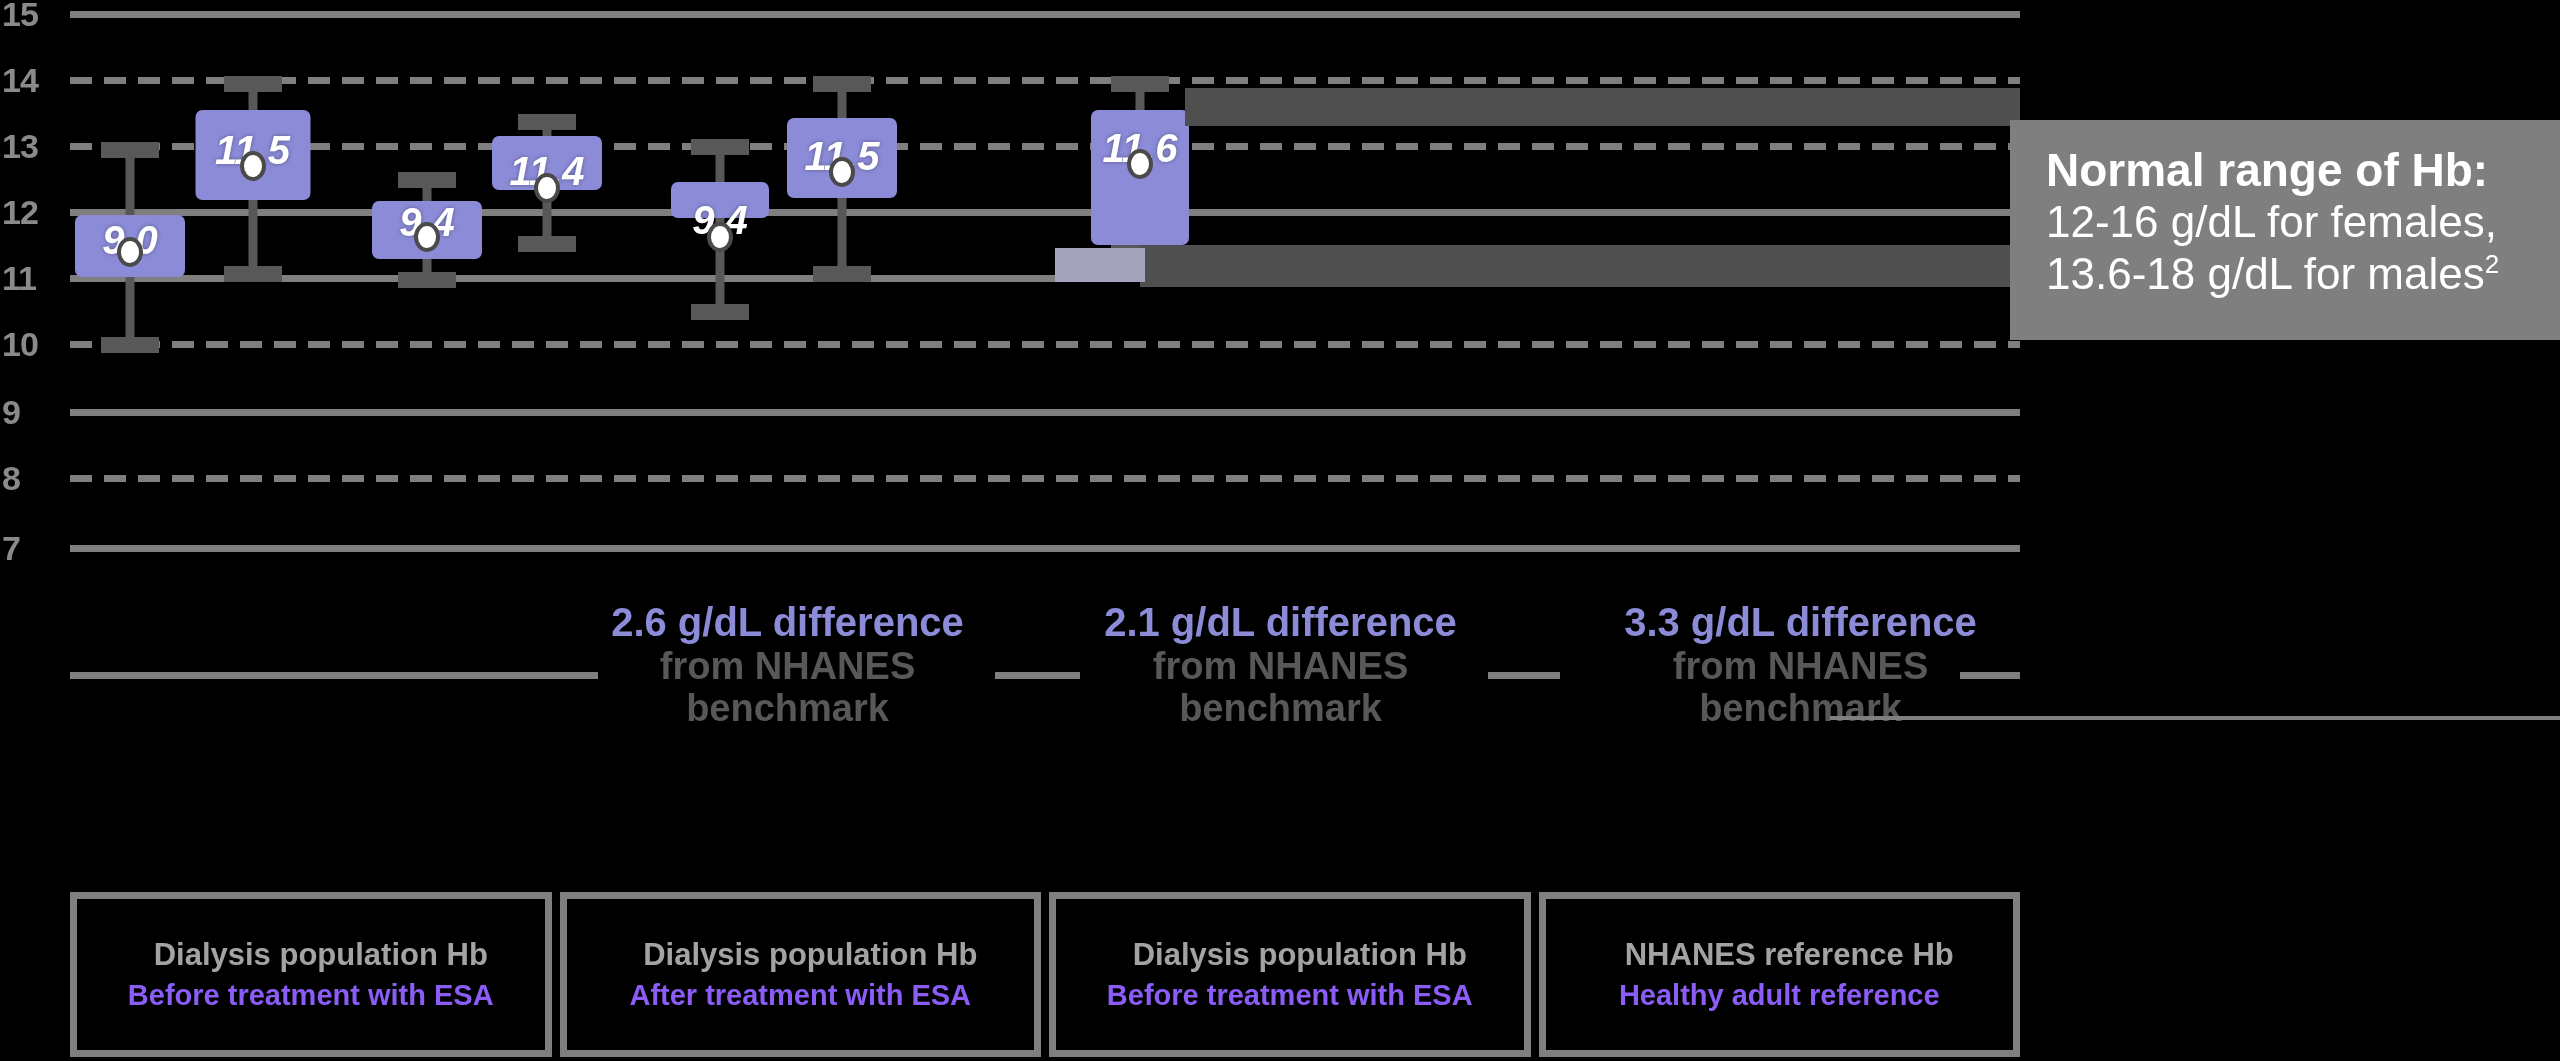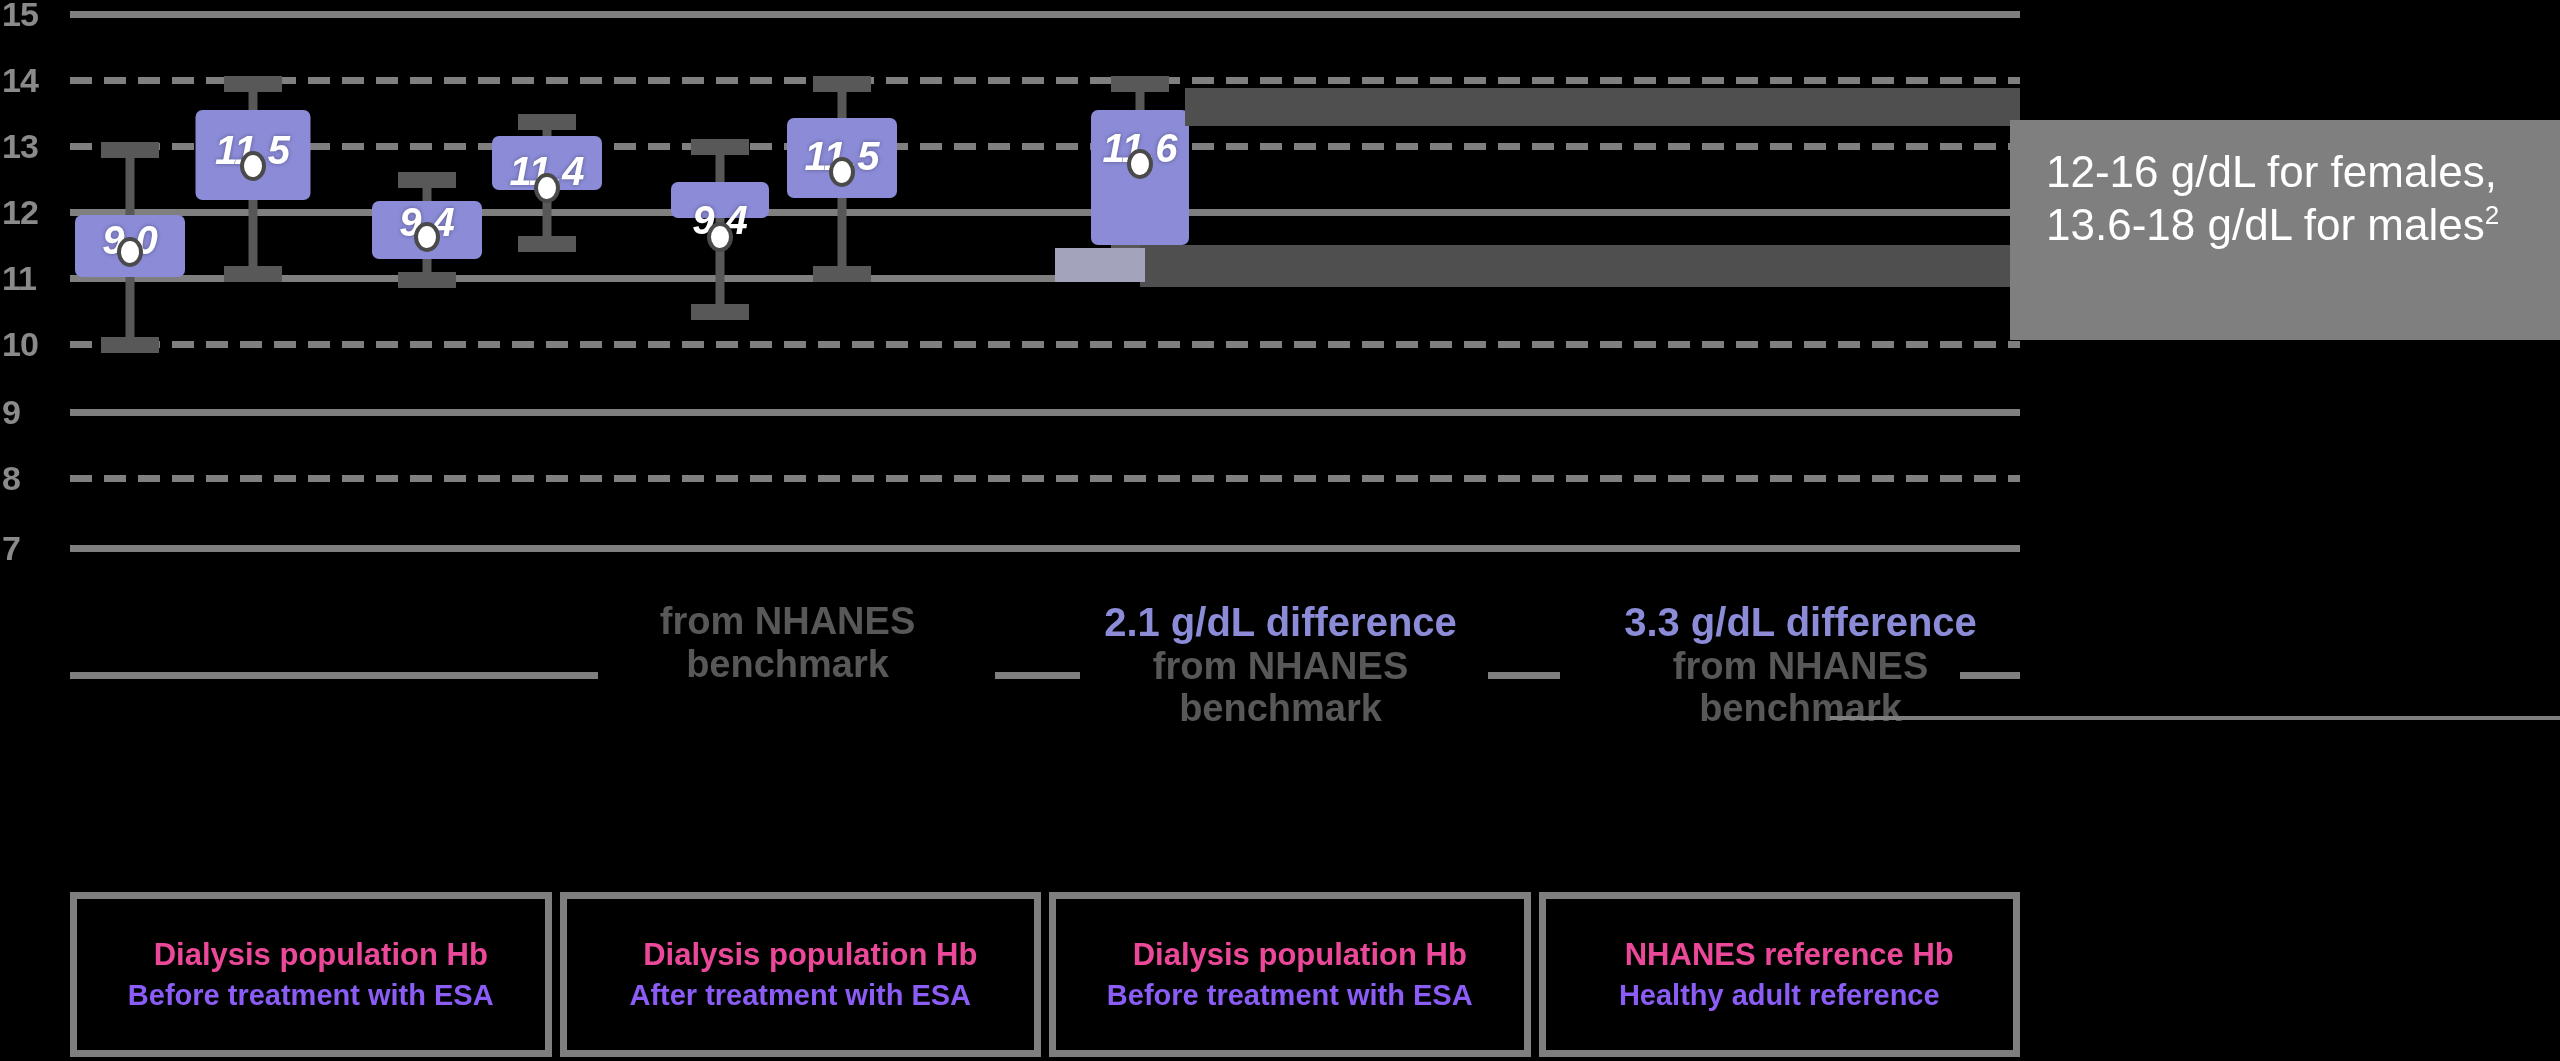--- a/index.html
+++ b/index.html
@@ -50,21 +50,21 @@
   .diff .dsub2{color:#585858;font-size:38px;font-weight:700;line-height:1.12;
                white-space:nowrap;}
   .connector{position:absolute;height:7px;background:#7f7f7f;}
 
   
   #legendrow{position:absolute;left:70px;top:892px;width:1950px;height:165px;
              display:flex;gap:8px;}
   .lbox{flex:1;border:7px solid #7f7f7f;box-sizing:border-box;
         display:flex;flex-direction:column;align-items:center;justify-content:center;
         padding:10px 12px;text-align:center;}
-  .lbox .lt{color:#ec4899;font-size:31px;font-weight:700;line-height:1.14;margin-left:20px;}
+  .lbox .lt{color:#a3a3a3;font-size:31px;font-weight:700;line-height:1.14;margin-left:20px;}
   .lbox .ls{color:#8b5cf6;font-size:29px;font-weight:700;line-height:1.14;margin-top:6px;}
 </style>
 </head>
 <body>
 
 <div id="plot">
 
   <div class="ytick" style="top:14px">15</div>
   <div class="ytick" style="top:80px">14</div>
   <div class="ytick" style="top:146px">13</div>
@@ -147,26 +147,28 @@
     <div class="boxlabel" style="top:126px;">11.6</div>
     <div class="mean-dot" style="top:164px;"></div>
     <div class="cap" style="top:245px;"></div>
   </div>
 
   <div id="band-dark" style="left:1185px;top:88px;width:835px;height:38px;"></div>
   <div id="band-dark" style="left:1140px;top:245px;width:1420px;height:42px;position:absolute;background:#4f4f4f;"></div>
   <div id="band-light" style="left:1055px;top:248px;width:90px;height:34px;"></div>
 
   <div id="callout" style="left:2010px;top:120px;width:550px;height:220px;">
+    <span class="hl">Normal range of Hb:</span>
     <span class="l2">12-16 g/dL for females,</span>
     <span class="l3"><span>13.6-18 g/dL for males</span><sup>2</sup></span>
   </div>
 
   <div class="connector" style="left:70px;top:672px;width:528px;"></div>
   <div class="diff" style="left:585px;top:600px;width:405px;">
+    <div class="dtitle">2.6 g/dL difference</div>
     <div class="dsub">from NHANES</div>
     <div class="dsub2">benchmark</div>
   </div>
 
   <div class="connector" style="left:995px;top:672px;width:85px;"></div>
   <div class="diff" style="left:1078px;top:600px;width:405px;">
     <div class="dtitle">2.1 g/dL difference</div>
     <div class="dsub">from NHANES</div>
     <div class="dsub2">benchmark</div>
   </div>

